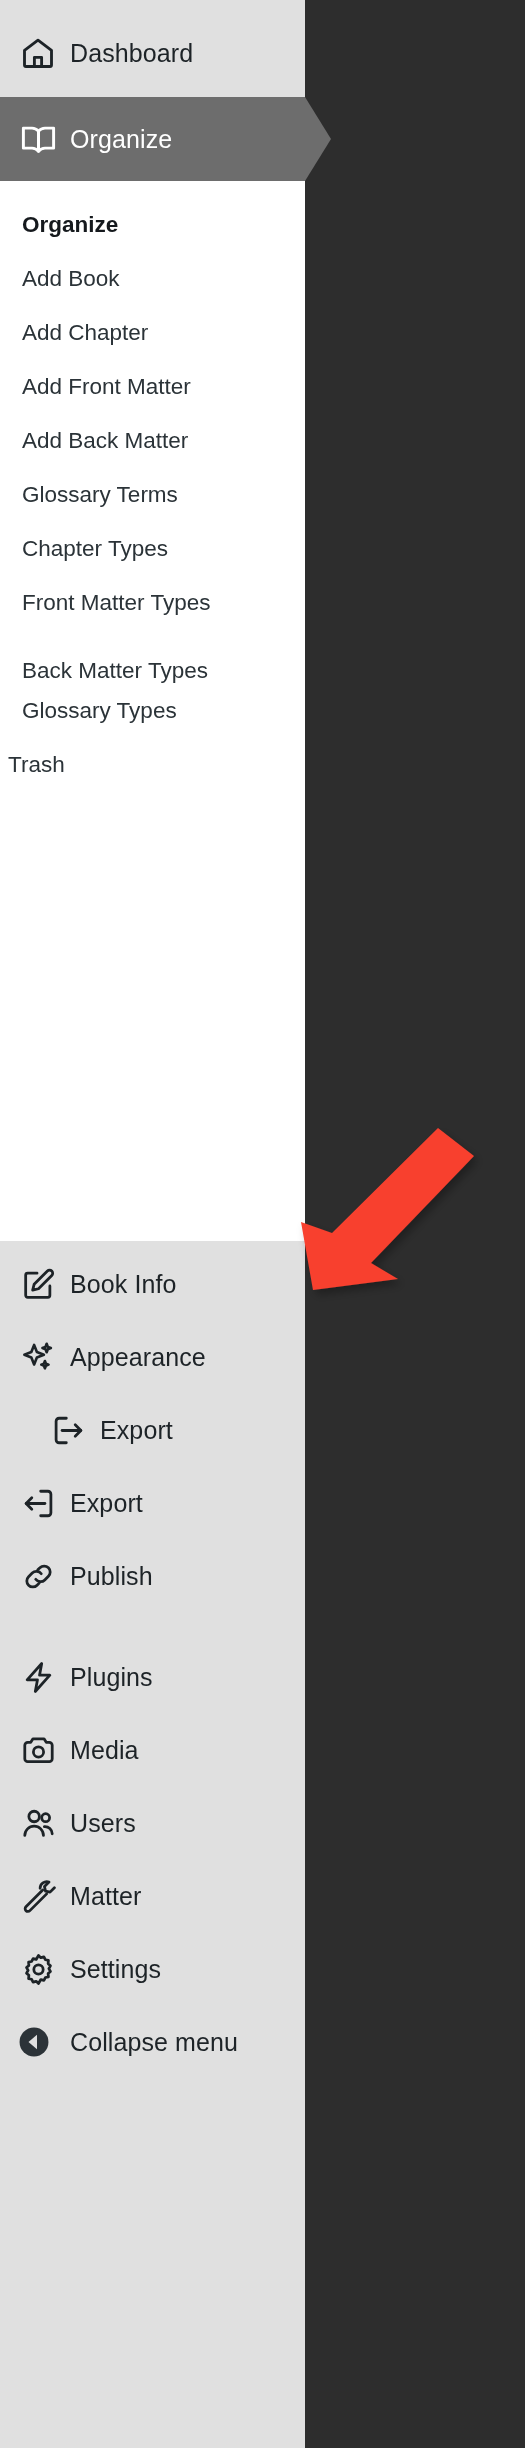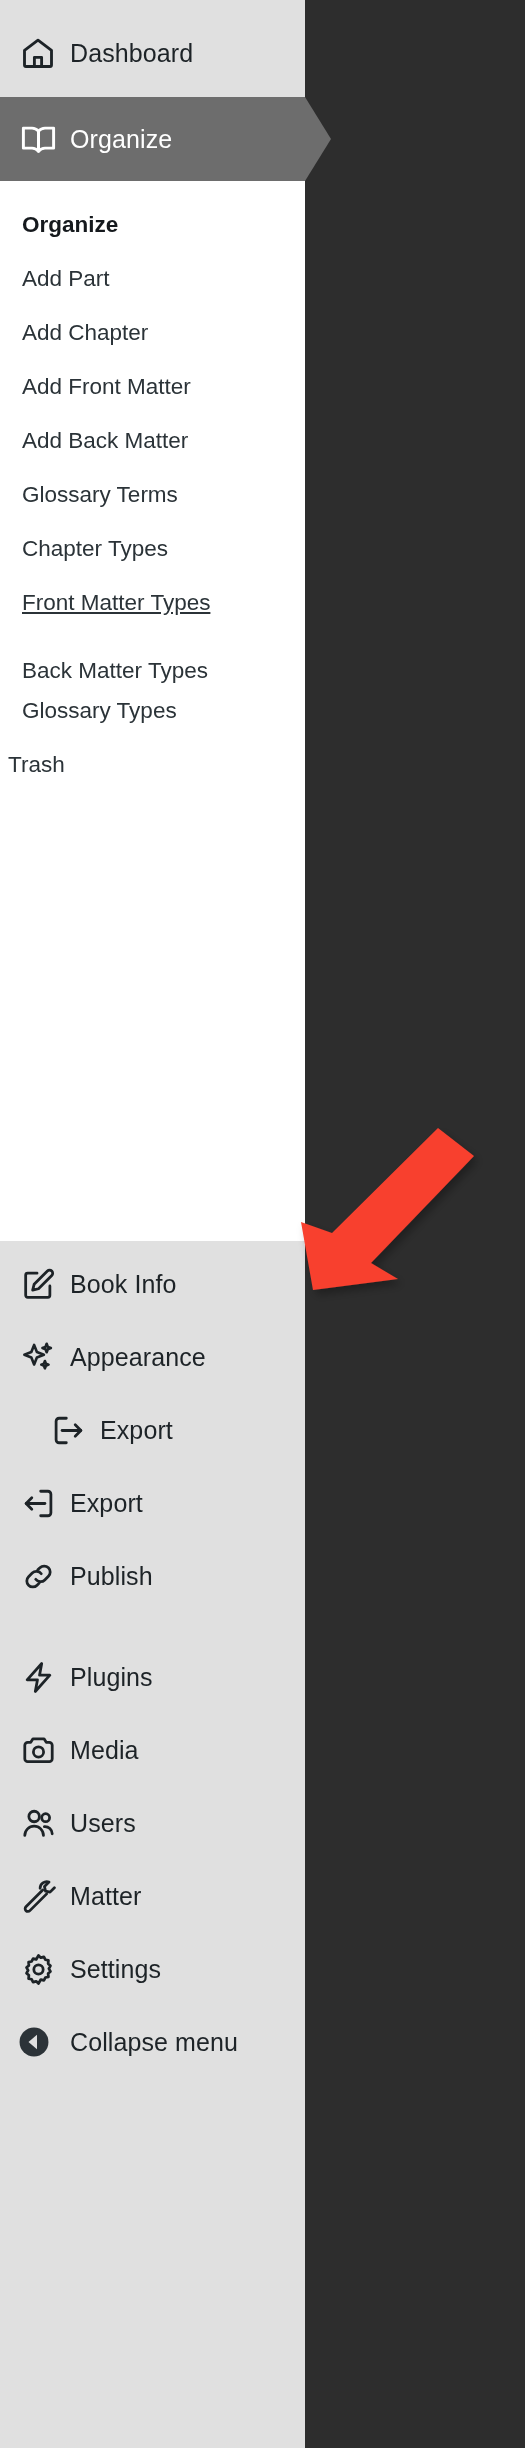--- a/index.html
+++ b/index.html
@@ -154,38 +154,38 @@
       <span class="lbl">Organize</span>
       <span class="flag"></span>
     </div>
 
     <div id="submenu-wrap" style="top:181px; height:1060px;">
 
       <div class="submenu-item current" style="top:17px;">
         <span>Organize</span>
       </div>
       <div class="submenu-item" style="top:71px;">
-        <span>Add Part</span>
+        <span>Add Book</span>
       </div>
       <div class="submenu-item" style="top:125px;">
         <span>Add Chapter</span>
       </div>
       <div class="submenu-item" style="top:179px;">
         <span>Add Front Matter</span>
       </div>
       <div class="submenu-item" style="top:233px;">
         <span>Add Back Matter</span>
       </div>
       <div class="submenu-item" style="top:287px;">
         <span>Glossary Terms</span>
       </div>
       <div class="submenu-item" style="top:341px;text-align:center;">
         <span>Chapter Types</span>
       </div>
-      <div class="submenu-item" style="top:395px;text-decoration:underline;">
+      <div class="submenu-item" style="top:395px;">
         <span>Front Matter Types</span>
       </div>
       <div class="submenu-item" style="top:449px;align-items:flex-end;">
         <span>Back Matter Types</span>
       </div>
       <div class="submenu-item" style="top:503px;">
         <span>Glossary Types</span>
       </div>
       <div class="submenu-item" style="top:557px;padding-left:8px;">
         <span>Trash</span>

